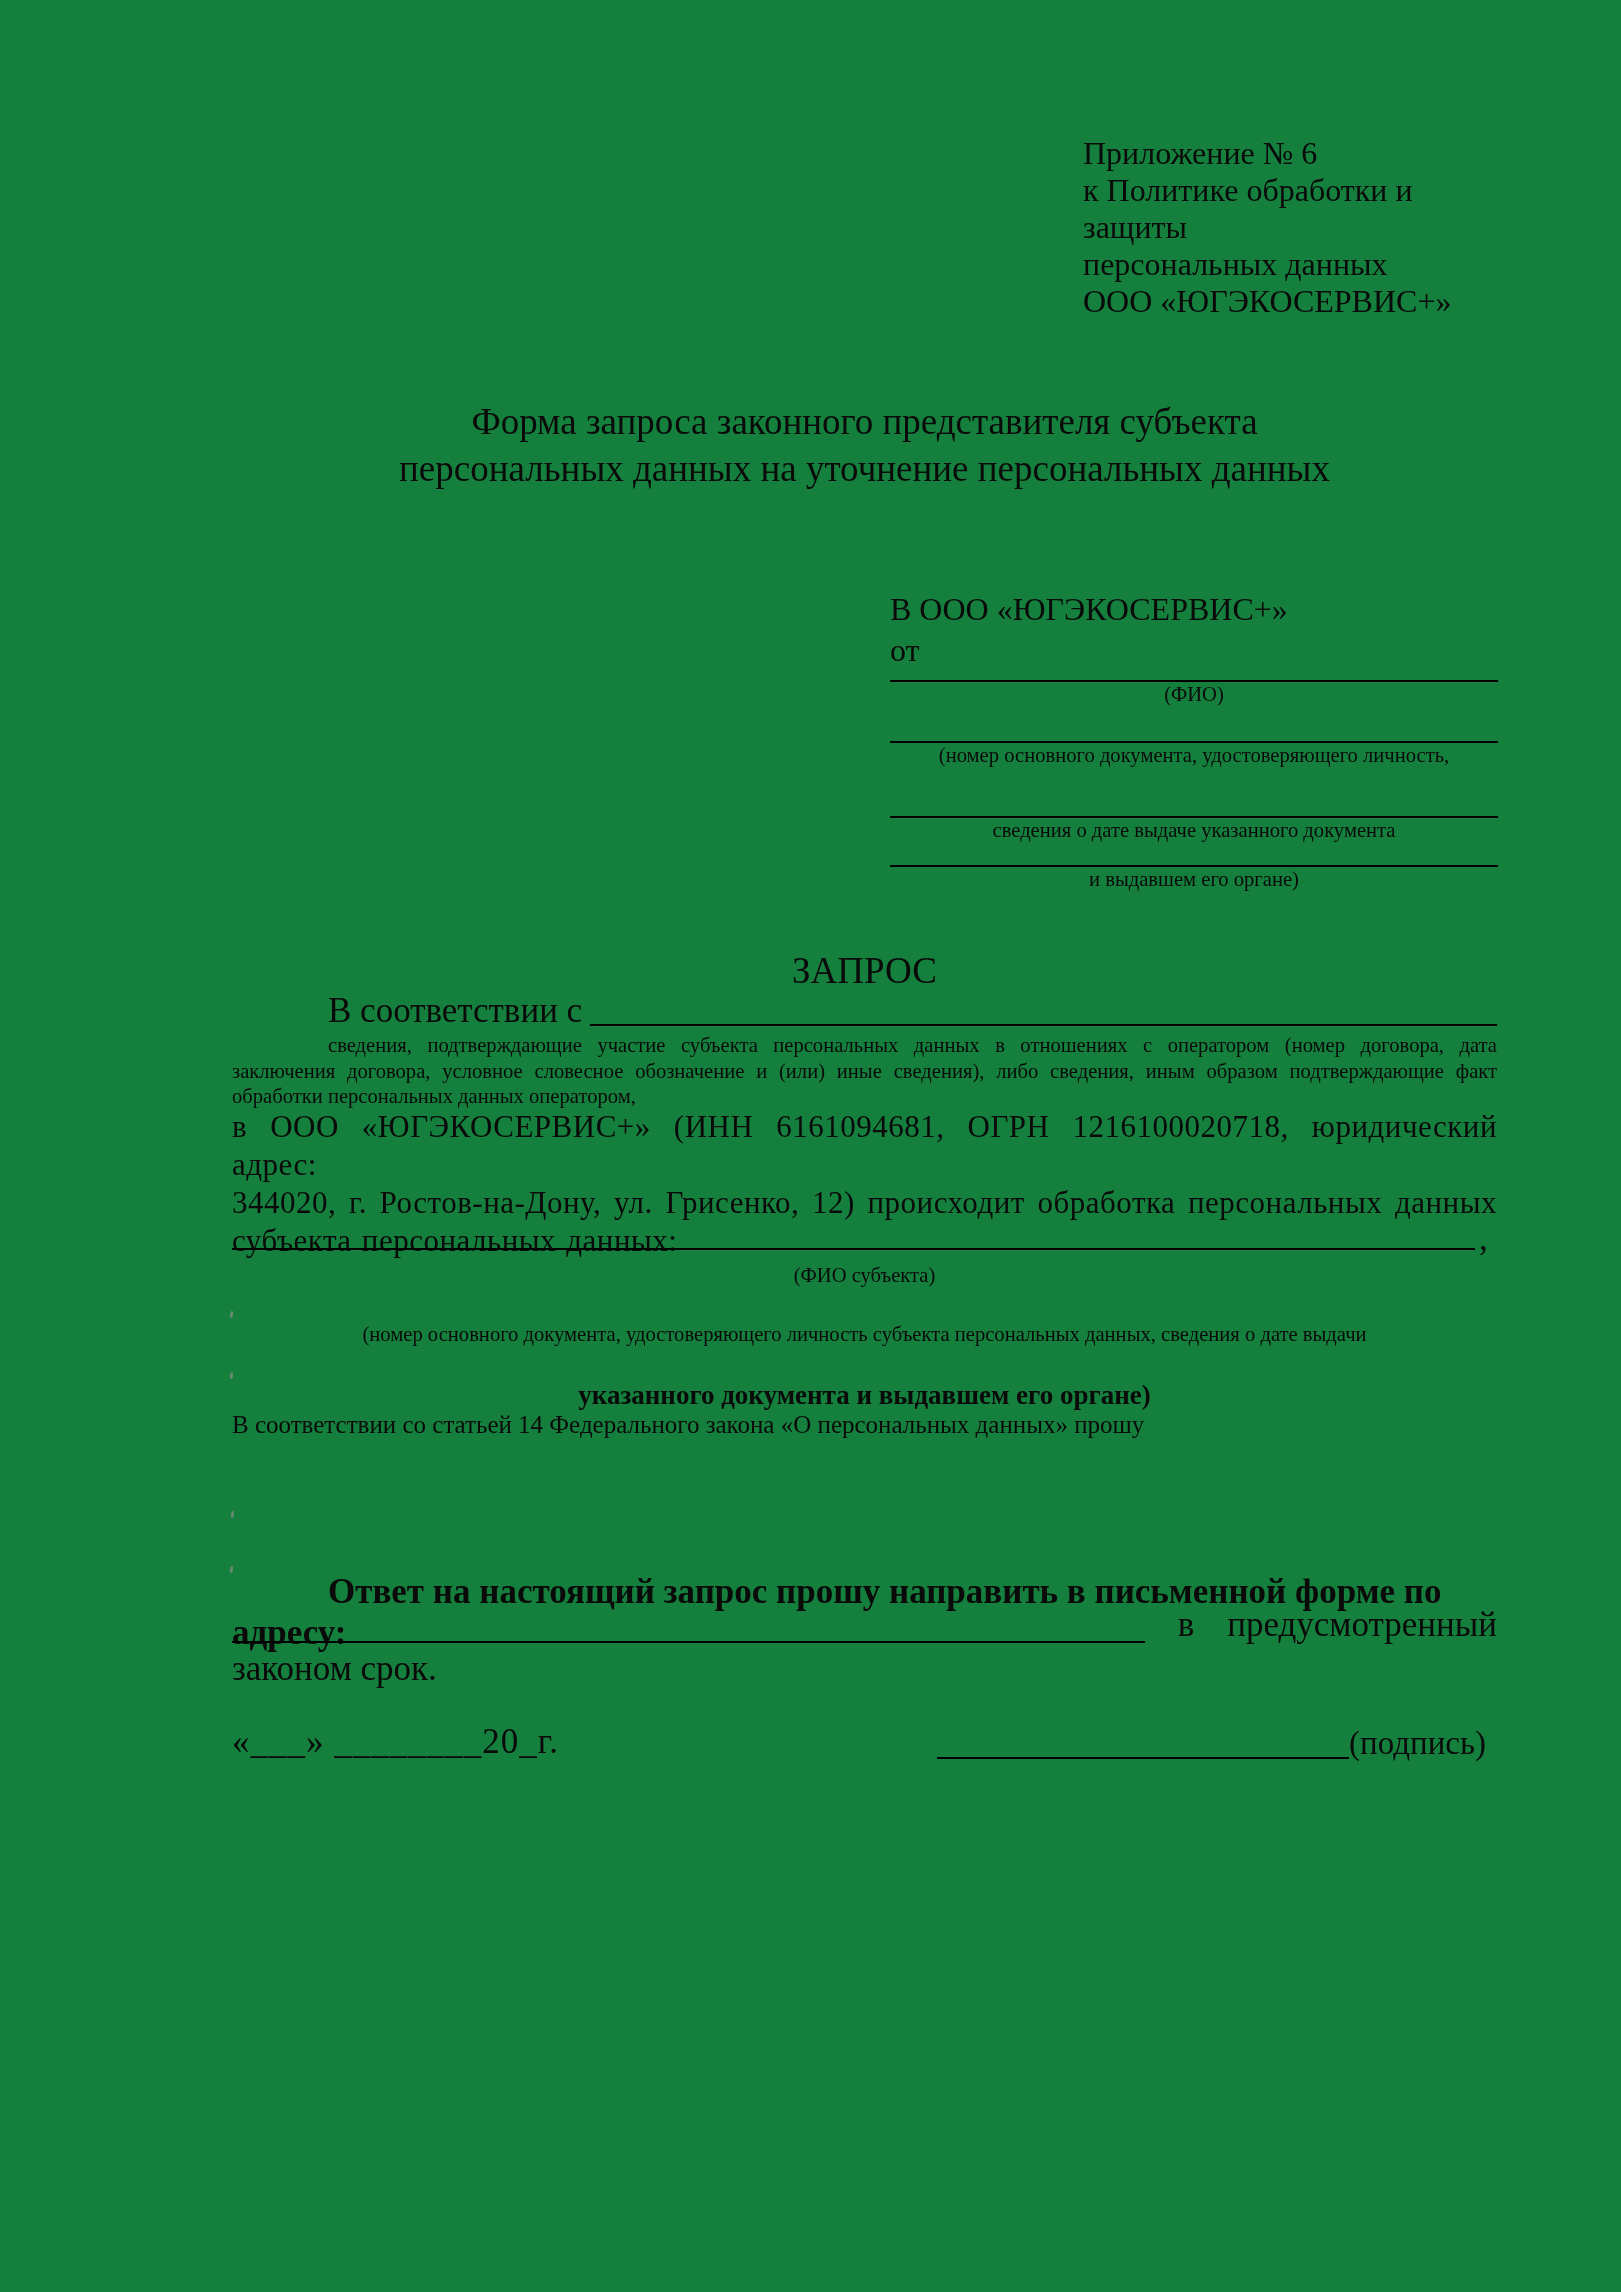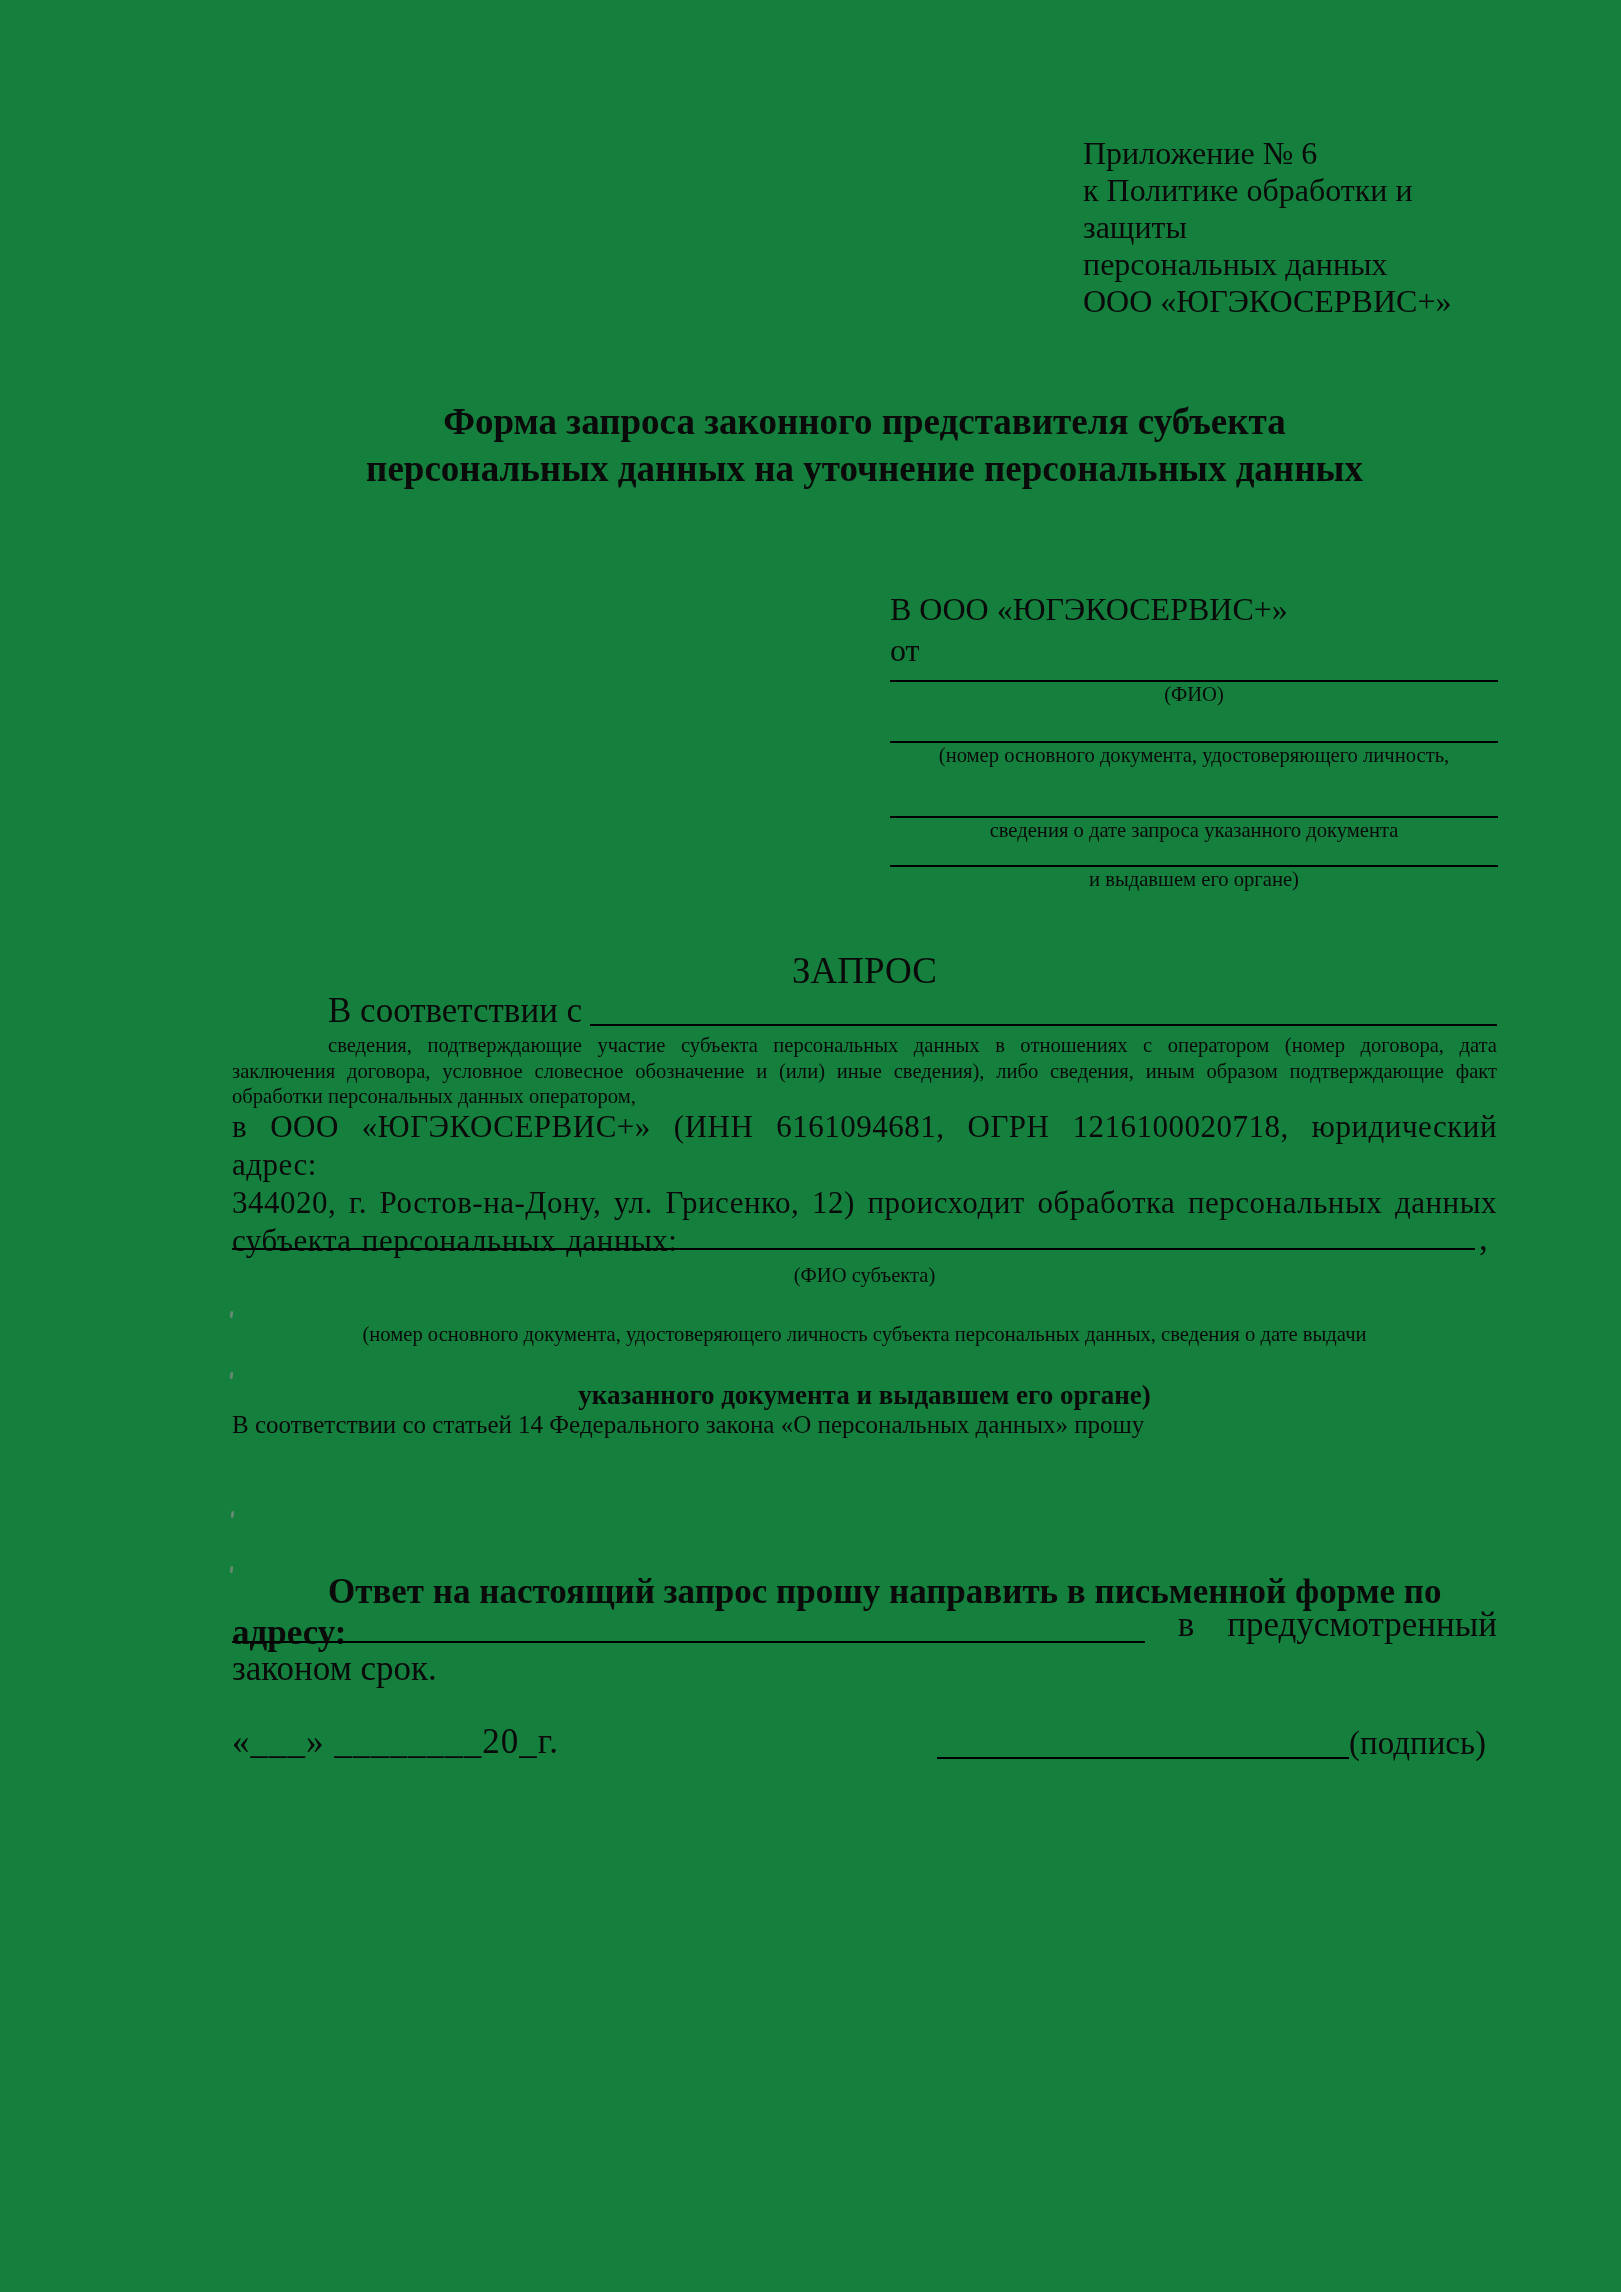--- a/index.html
+++ b/index.html
@@ -8,21 +8,21 @@
     width:1621px;height:2293px;
     background:#15803d;
     font-family:"Liberation Serif","DejaVu Serif",serif;
     color:#0a0a0a;
     overflow:hidden;
   }
   
   .appendix{position:absolute;left:1083px;top:135px;width:421px;font-size:32px;line-height:37px;}
   
   .title{position:absolute;left:232px;top:398px;width:1265px;text-align:center;
-         font-size:37px;font-weight:bold;line-height:47px;}
+         font-size:37px;font-weight:normal;line-height:47px;}
   
   .addressee{position:absolute;left:890px;top:589px;width:608px;font-size:32px;line-height:41px;}
   .addr-to{white-space:nowrap;}
   .hline{height:0;border-top:2.9px solid #000;}
   .addressee .hline1{margin-top:8.8px;}
   .addressee .hline2{margin-top:35px;}
   .addressee .hline3{margin-top:48px;}
   .addressee .hline4{margin-top:22.5px;}
   .fcap{font-size:20.6px;line-height:24.5px;text-align:center;}
   
@@ -82,21 +82,21 @@
   </div>
 
   <div class="addressee">
     <div class="addr-to">В ООО «ЮГЭКОСЕРВИС+»</div>
     <div>от</div>
     <div class="hline hline1"></div>
     <div class="fcap">(ФИО)</div>
     <div class="hline hline2"></div>
     <div class="fcap">(номер основного документа, удостоверяющего личность,</div>
     <div class="hline hline3"></div>
-    <div class="fcap">сведения о дате запроса указанного документа</div>
+    <div class="fcap">сведения о дате выдаче указанного документа</div>
     <div class="hline hline4"></div>
     <div class="fcap">и выдавшем его органе)</div>
   </div>
 
   <div class="zapros">ЗАПРОС</div>
 
   <div class="intro-row">
     <span class="intro-lead">В соответствии с</span>
     <span class="fill"></span>
   </div>

